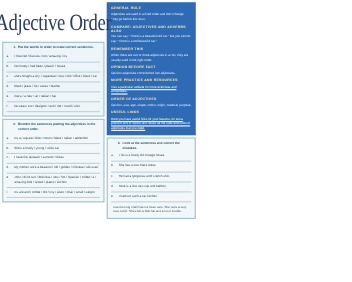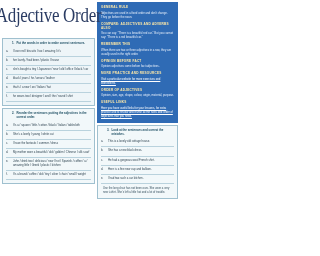--- a/index.html
+++ b/index.html
@@ -15,21 +15,21 @@
     padding: 2px 2px 2px 2px;
     gap: 2px;
     background: #ffffff;
   }
   .col-left { width: 93px; display: flex; flex-direction: column; gap: 2px; }
   .col-right { width: 83px; display: flex; flex-direction: column; gap: 2px; }
 
   
   .title-wrap {
     height: 34px;
-    display: flex; align-items: flex-start; justify-content: center;
+    display: flex; align-items: center; justify-content: center;
     padding-top: 4px;
   }
   .title {
     font-family: "Liberation Serif", serif;
     font-size: 17px;
     letter-spacing: -0.3px;
     color: #2b3c63;
     white-space: nowrap;
     transform: scaleY(1.25);
   }

